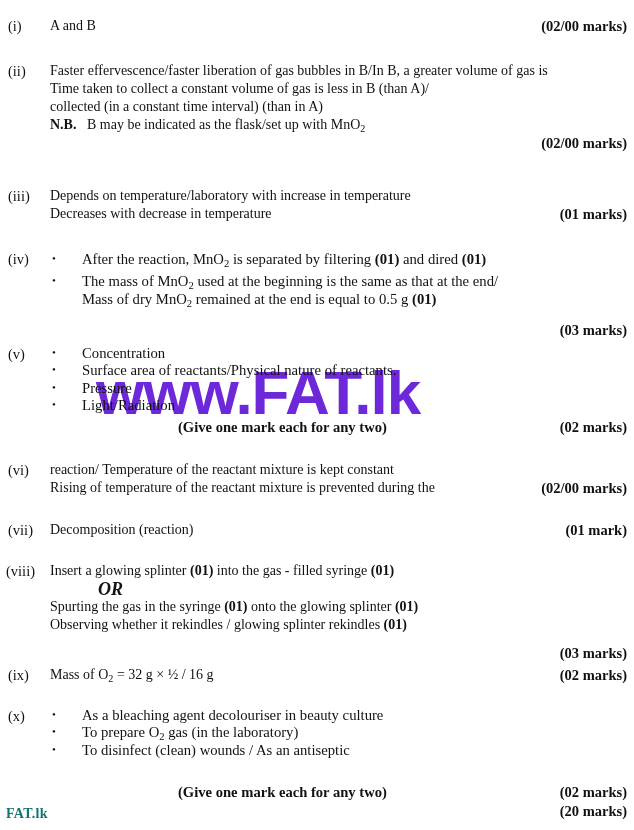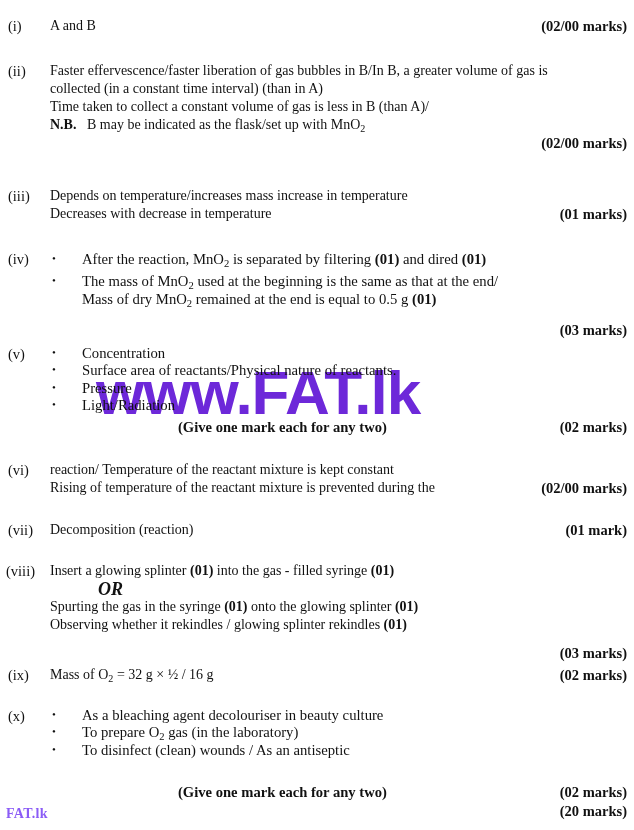--- a/index.html
+++ b/index.html
@@ -135,21 +135,21 @@
 
   
   .site-logo {
     position: absolute;
     left: 6px;
     top: 806px;
     font-family: "Liberation Serif", "DejaVu Serif", serif;
     font-weight: bold;
     font-size: 14px;
     line-height: 16px;
-    color: #8b5cf6;
+    color: #0f766e;
     letter-spacing: 0.3px;
     white-space: nowrap;
     z-index: 3;
   }
 </style>
 </head>
 <body>
 
 <div id="page">
 
@@ -162,31 +162,31 @@
       <div class="body-col">
         <div class="line">A  and  B</div>
       </div>
       <div class="marks" style="top:0;">(02/00 marks)</div>
     </div>
 
     <div class="row" style="top:62px;">
       <div class="rn">(ii)</div>
       <div class="body-col">
         <div class="line">Faster effervescence/faster liberation of gas bubbles in B/In B, a greater volume of gas is</div>
+        <div class="line">Time taken to collect a constant volume of gas is less in B (than A)/</div>
         <div class="line">collected (in a constant time interval) (than in A)</div>
-        <div class="line">Time taken to collect a constant volume of gas is less in B (than A)/</div>
         <div class="line"><span class="bold">N.B.</span><span>&nbsp;&nbsp; </span><span>B may be indicated as the flask/set up with MnO</span><sub>2</sub></div>
       </div>
       <div class="marks" style="top:72px;">(02/00 marks)</div>
     </div>
 
     <div class="row" style="top:187px;">
       <div class="rn">(iii)</div>
       <div class="body-col">
-        <div class="line">Depends on temperature/increases mass increase in temperature</div>
+        <div class="line">Depends on temperature/laboratory with increase in temperature</div>
         <div class="line">Decreases with decrease in temperature</div>
       </div>
       <div class="marks" style="top:18px;">(01 marks)</div>
     </div>
 
     <div class="row" style="top:250px;">
       <div class="rn">(iv)</div>
       <div class="bullets" style="top:0;">
         <div class="bul-item" style="line-height:18px;"><span>After the reaction, MnO</span><sub>2</sub><span> is separated by filtering </span><span class="bold">(01)</span><span> and dired </span><span class="bold">(01)</span></div>
         <div class="bul-item" style="margin-top:4px;line-height:18px;"><span>The mass of MnO</span><sub>2</sub><span> used at the beginning is the same as that at the end/</span></div>

